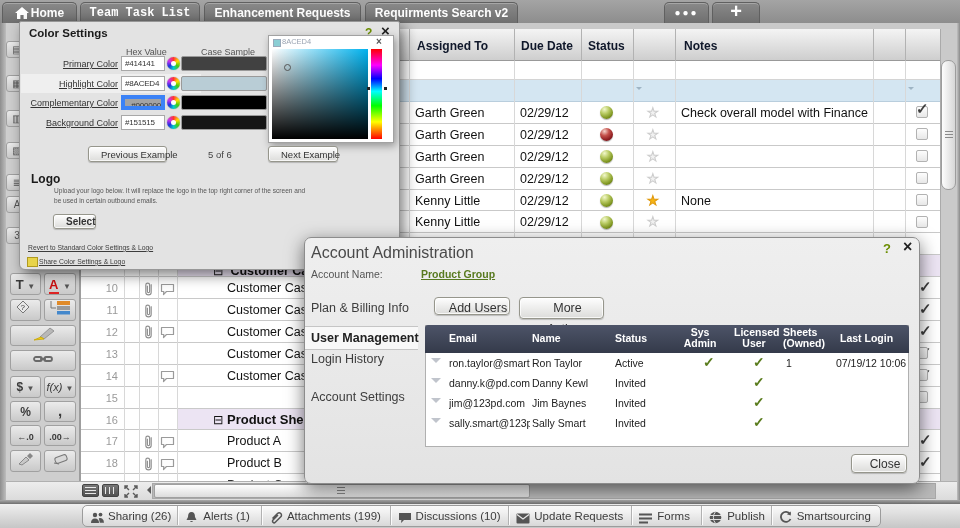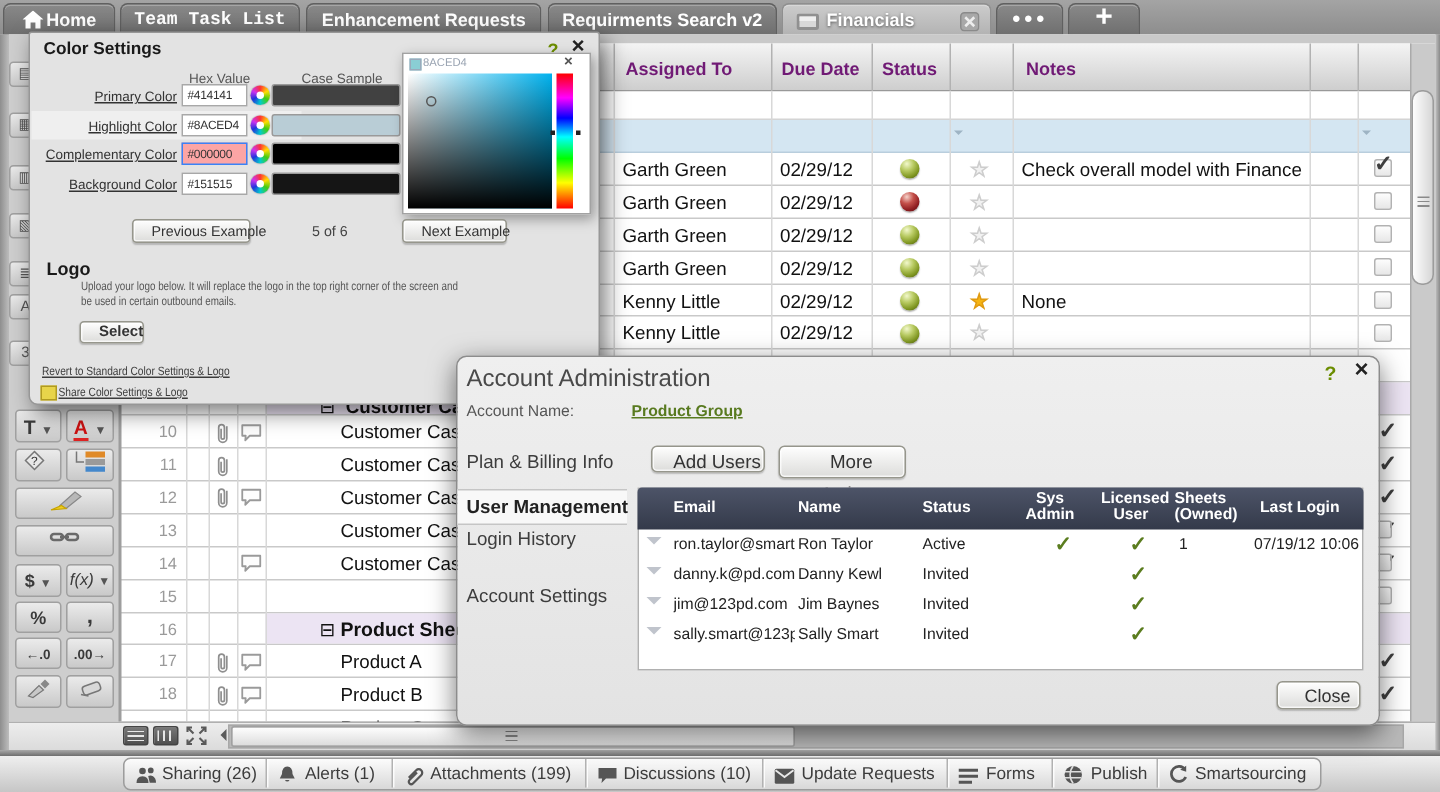--- a/index.html
+++ b/index.html
@@ -4,21 +4,21 @@
 <style>
 html,body{margin:0;padding:0;}
 body{width:960px;height:528px;overflow:hidden;font-family:"Liberation Sans",sans-serif;}
 #stage{position:absolute;left:0;top:0;width:960px;height:528px;background:#c6c6c6;overflow:hidden;}
 .abs{position:absolute;}
 #tabbar{position:absolute;left:0;top:0;width:960px;height:23px;background:linear-gradient(#a4a4a4,#8d8d8d);}
 .tab{position:absolute;top:2px;height:21px;background:linear-gradient(#898989,#6f6f6f);border:1px solid #606060;border-bottom:none;border-radius:5px 5px 0 0;box-shadow:inset 0 1px 0 rgba(255,255,255,.25);color:#fff;font-size:12px;font-weight:bold;line-height:20px;text-align:center;box-sizing:border-box;}
 .tab.active{background:linear-gradient(#cccccc,#b3b3b3);border-color:#8f8f8f;text-shadow:0 1px 2px rgba(70,70,70,.9);}
 .vline{position:absolute;width:1px;background:#d8d8d8;}
 .hline{position:absolute;height:1px;background:#c9c9c9;}
-.ghlabel{position:absolute;font-size:12px;font-weight:bold;color:#701a75;white-space:nowrap;}
+.ghlabel{position:absolute;font-size:12px;font-weight:bold;color:#0f172a;white-space:nowrap;}
 .rownum{position:absolute;width:38px;text-align:right;font-size:11px;color:#9a9a9a;}
 .ctext{position:absolute;font-size:12.5px;color:#111;white-space:nowrap;}
 .ball{position:absolute;width:13px;height:13px;border-radius:50%;}
 .ball.green{background:radial-gradient(circle at 35% 25%,#f2f8cc,#b8ca62 35%,#7f9621 68%,#45530f);box-shadow:0 1px 1px rgba(0,0,0,.3);}
 .ball.red{background:radial-gradient(circle at 35% 25%,#f5d3cb,#c4504a 35%,#8e1d20 68%,#4f0d12);box-shadow:0 1px 1px rgba(0,0,0,.3);}
 .star{position:absolute;font-size:13px;line-height:13px;color:#f1f1f1;-webkit-text-stroke:1px #cdcdcd;}
 .star.gold{color:#f6b513;-webkit-text-stroke:1px #e09a10;}
 .cb{position:absolute;width:12px;height:12px;border:1px solid #b2b2b2;border-radius:2px;background:linear-gradient(#fdfdfd,#e7e7e7);box-sizing:border-box;}
 .chk{position:absolute;font-size:15px;font-weight:bold;color:#3f3f3f;}
 .grip{position:absolute;width:8px;height:8px;background:repeating-linear-gradient(#8a8a8a 0 1px,rgba(0,0,0,0) 1px 3px);}
@@ -35,32 +35,20 @@
 <div id="tabbar">
  <div class="tab" style="left:2px;width:75px;">
    <svg class="abs" style="left:12px;top:4px;" width="14" height="13" viewBox="0 0 14 13">
           <path d="M7 0 L14 6 L12 6 L12 12 L8.6 12 L8.6 8 L5.4 8 L5.4 12 L2 12 L2 6 L0 6 Z" fill="#fff"></path>
         </svg>
    <span style="margin-left:16px;">Home</span>
  </div>
  <div class="tab" style="left:80px;width:120px;font-family:Liberation Mono, monospace;">Team Task List</div>
  <div class="tab" style="left:204px;width:157px;">Enhancement Requests</div>
  <div class="tab" style="left:365px;width:153px;">Requirments Search v2</div>
- <div class="tab active" style="left:521px;width:140px;">
-   <svg class="abs" style="left:9px;top:6px;" width="15" height="11" viewBox="0 0 15 11">
-          <rect x="0" y="0" width="15" height="11" rx="2" fill="#909090"></rect>
-          <rect x="2" y="2" width="11" height="7" fill="#d9d9d9"></rect>
-          <rect x="2" y="2" width="11" height="3" fill="#efefef"></rect>
-        </svg>
-   <span class="abs" style="left:29px;top:0;width:80px;text-align:left;">Financials</span>
-   <svg class="abs" style="left:118px;top:5px;" width="13" height="13" viewBox="0 0 13 13">
-          <rect x="0.5" y="0.5" width="12" height="12" rx="2.5" fill="#a8a8a8" stroke="#8a8a8a"></rect>
-          <path d="M3.5 3.5 L9.5 9.5 M9.5 3.5 L3.5 9.5" stroke="#ededed" stroke-width="1.7"></path>
-        </svg>
- </div>
  <div class="tab" style="left:664px;width:45px;font-size:10px;letter-spacing:2px;">●●●</div>
  <div class="tab" style="left:712px;width:48px;font-size:20px;font-weight:bold;line-height:17px;">+</div>
 </div>
 
 <div class="abs" style="left:6px;top:23px;width:951px;height:458px;background:#fff;"></div>
 <div class="abs" style="left:6px;top:23px;width:951px;height:6px;background:#c9c9c9;"></div>
 <div class="abs" style="left:6px;top:29px;width:934px;height:32px;background:linear-gradient(#f4f4f4,#cecece);border-bottom:1px solid #999;box-sizing:border-box;"></div>
 <div class="ghlabel" style="left:417px;top:39px;">Assigned To</div>
 <div class="ghlabel" style="left:521px;top:39px;">Due Date</div>
 <div class="ghlabel" style="left:588px;top:39px;">Status</div>
@@ -348,21 +336,21 @@
 <div class="abs" style="left:161px;top:34.0px;width:86px;height:15px;background:#414141;border:1px solid #9a9a9a;border-radius:2px;box-sizing:border-box;"></div>
 <div class="abs" style="right:281px;top:56.5px;font-size:9px;color:#333;text-decoration:underline;white-space:nowrap;">Highlight Color</div>
 <div class="abs" style="left:101px;top:53.5px;width:44px;height:15px;background:#fff;border:1px solid #a8a8a8;overflow:hidden;box-sizing:border-box;font-size:8px;line-height:14px;text-align:left;padding-left:3px;color:#333;letter-spacing:-0.2px;">#8ACED4</div>
 <div class="abs" style="left:147px;top:54.5px;">
         <div style="position:relative;width:13px;height:13px;border-radius:50%;background:conic-gradient(#f33,#fd0,#4c1,#0cc,#23d,#c3e,#f33);box-shadow:0 0 1px rgba(0,0,0,.5);">
           <div style="position:absolute;left:4px;top:4px;width:5px;height:5px;border-radius:50%;background:#fff;"></div>
         </div>
       </div>
 <div class="abs" style="left:161px;top:53.5px;width:86px;height:15px;background:#b9cdd6;border:1px solid #9a9a9a;border-radius:2px;box-sizing:border-box;"></div>
 <div class="abs" style="right:281px;top:76.0px;font-size:9px;color:#333;text-decoration:underline;white-space:nowrap;">Complementary Color</div>
-<div class="abs" style="left:101px;top:73.0px;width:44px;height:15px;background:#fca5a5;border:1px solid #3b82f6;overflow:hidden;box-sizing:border-box;font-size:8px;line-height:14px;text-align:left;padding-left:3px;color:#333;letter-spacing:-0.2px;">#000000</div>
+<div class="abs" style="left:101px;top:73.0px;width:44px;height:15px;background:#a3a3a3;border:4px solid #3b82f6;overflow:hidden;box-sizing:border-box;font-size:8px;line-height:14px;text-align:right;padding-left:3px;color:#333;letter-spacing:-0.2px;">#000000</div>
 <div class="abs" style="left:147px;top:74.0px;">
         <div style="position:relative;width:13px;height:13px;border-radius:50%;background:conic-gradient(#f33,#fd0,#4c1,#0cc,#23d,#c3e,#f33);box-shadow:0 0 1px rgba(0,0,0,.5);">
           <div style="position:absolute;left:4px;top:4px;width:5px;height:5px;border-radius:50%;background:#fff;"></div>
         </div>
       </div>
 <div class="abs" style="left:161px;top:73.0px;width:86px;height:15px;background:#000000;border:1px solid #9a9a9a;border-radius:2px;box-sizing:border-box;"></div>
 <div class="abs" style="right:281px;top:95.5px;font-size:9px;color:#333;text-decoration:underline;white-space:nowrap;">Background Color</div>
 <div class="abs" style="left:101px;top:92.5px;width:44px;height:15px;background:#fff;border:1px solid #a8a8a8;overflow:hidden;box-sizing:border-box;font-size:8px;line-height:14px;text-align:left;padding-left:3px;color:#333;letter-spacing:-0.2px;">#151515</div>
 <div class="abs" style="left:147px;top:93.5px;">
         <div style="position:relative;width:13px;height:13px;border-radius:50%;background:conic-gradient(#f33,#fd0,#4c1,#0cc,#23d,#c3e,#f33);box-shadow:0 0 1px rgba(0,0,0,.5);">

